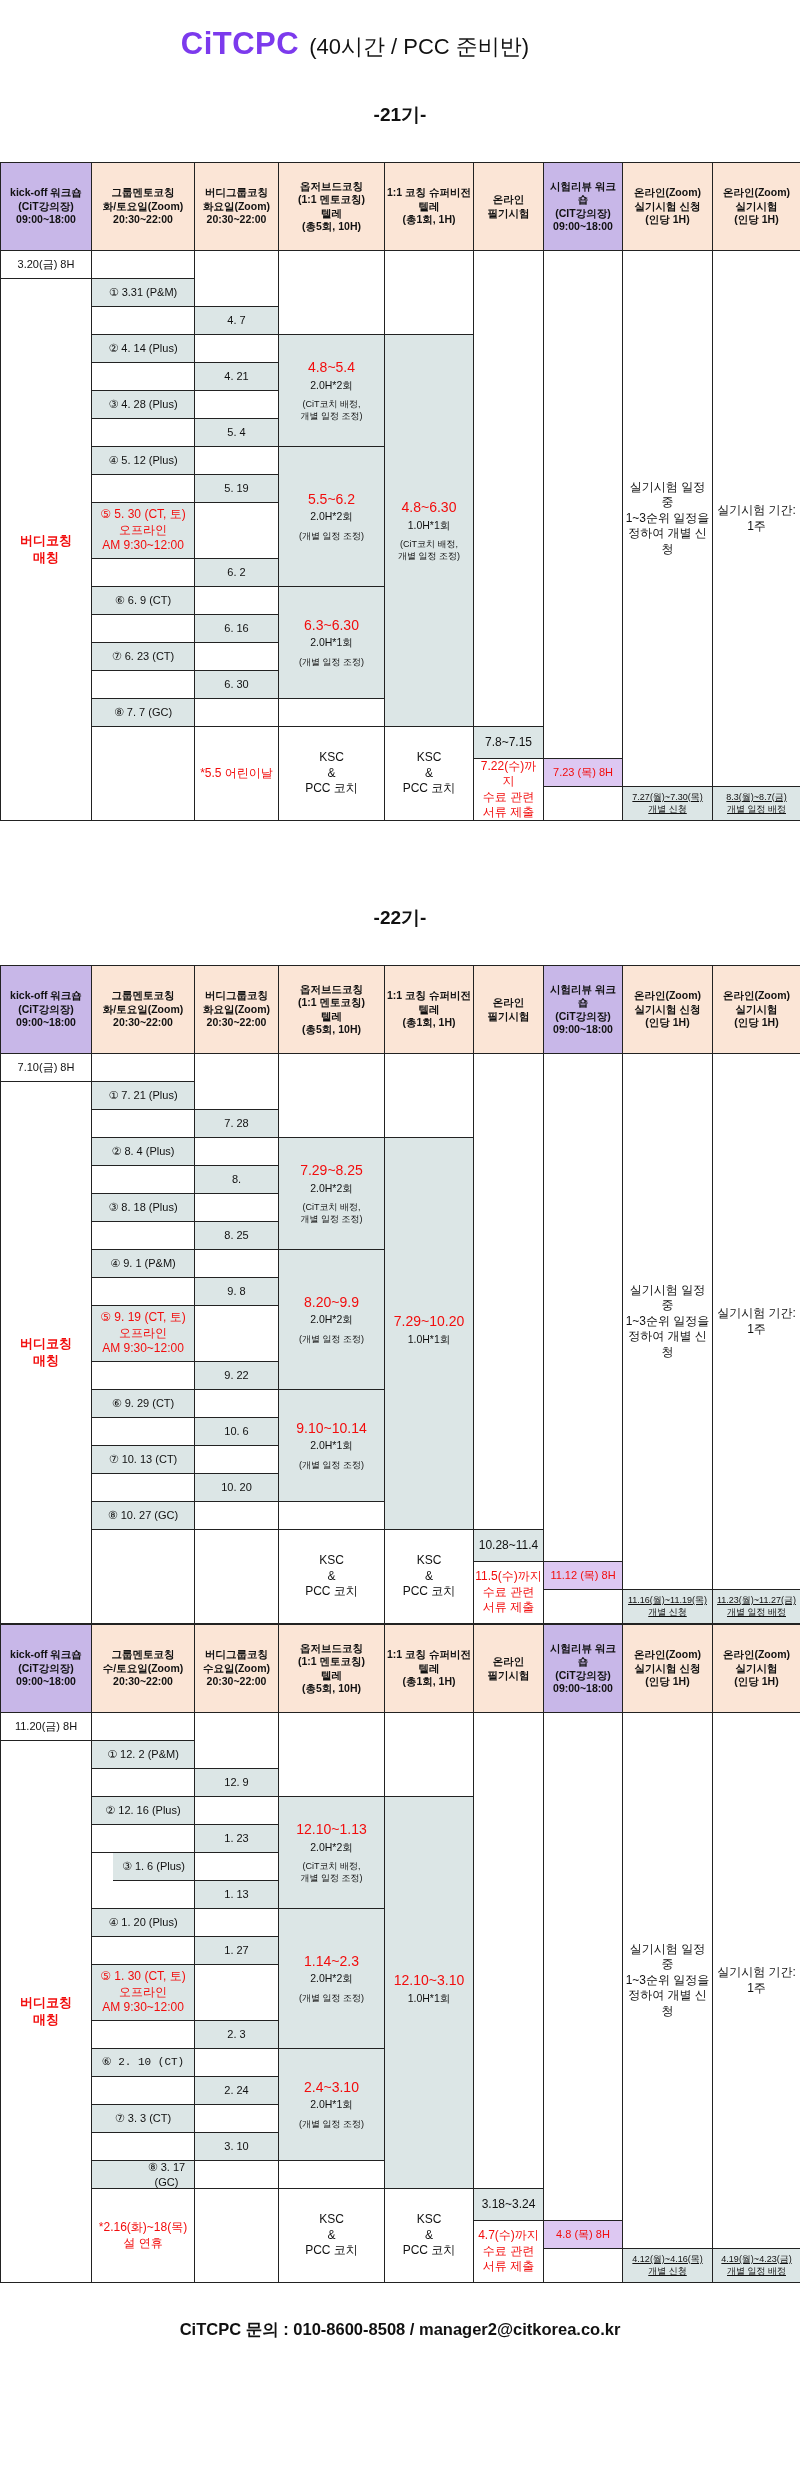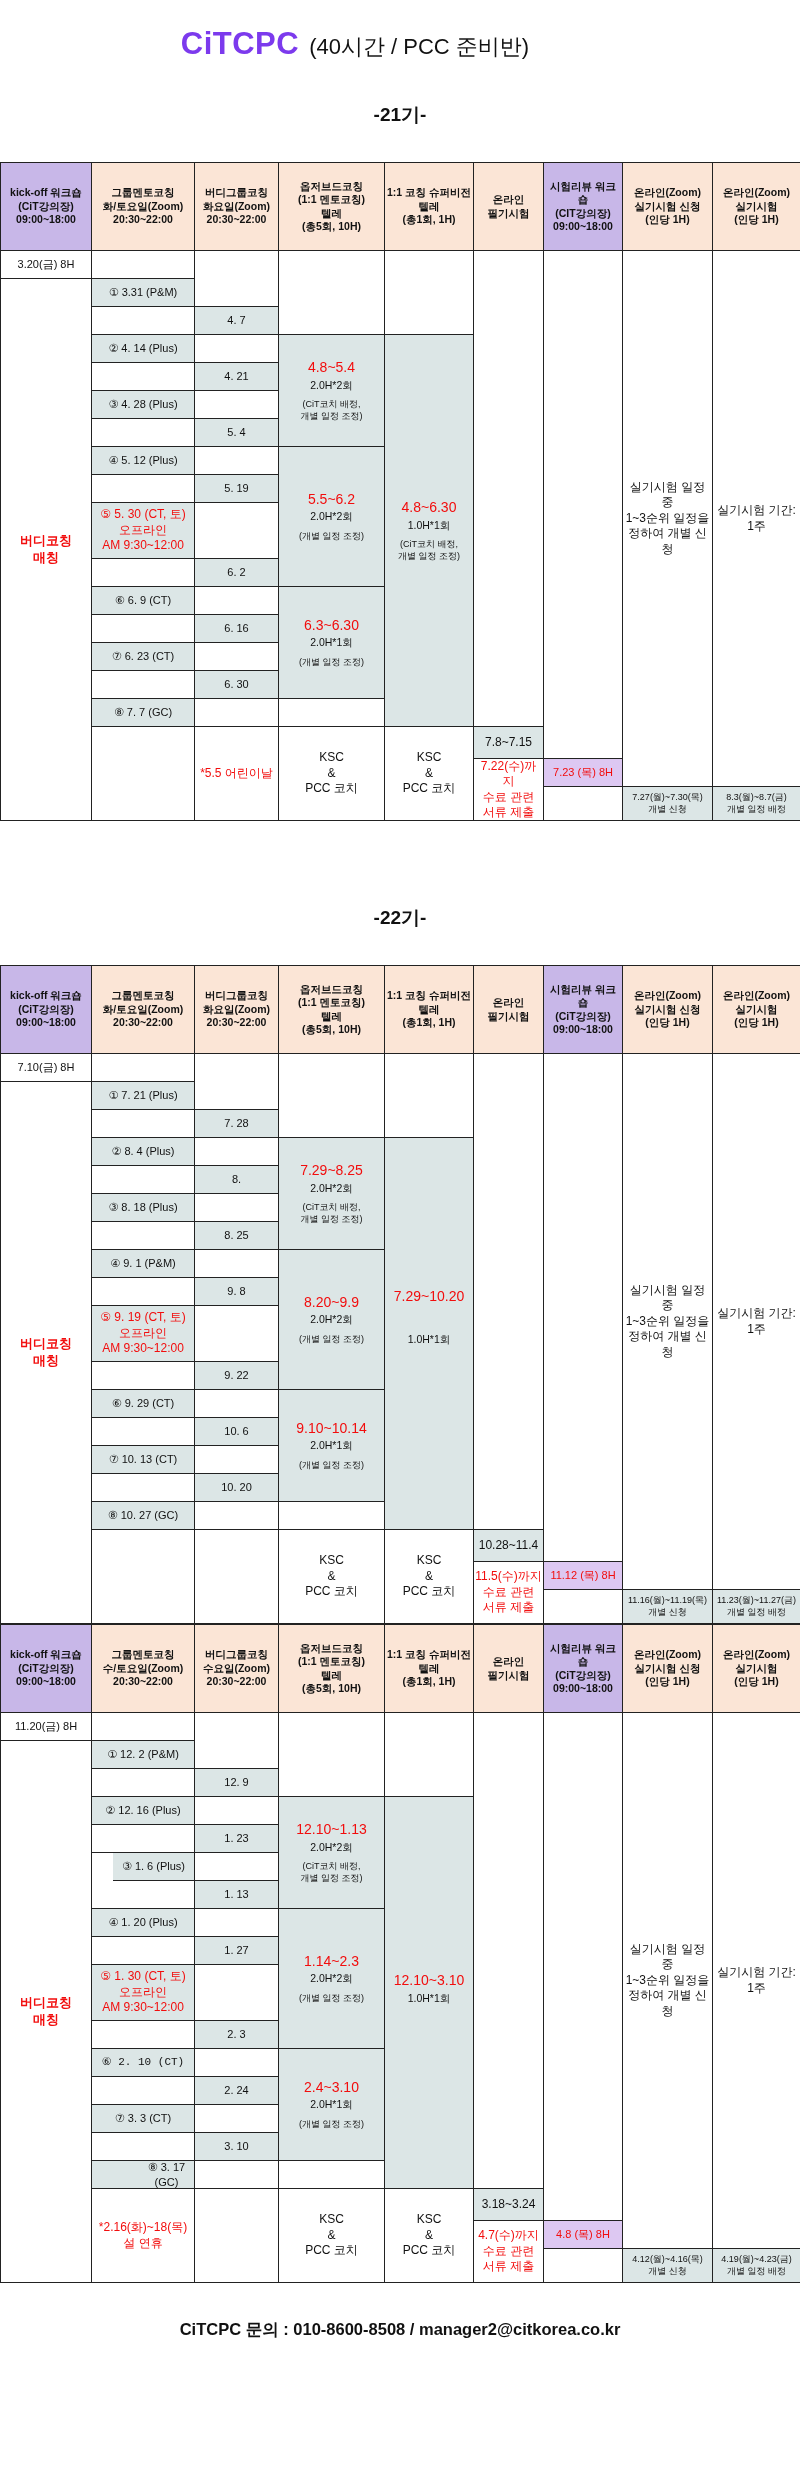--- a/index.html
+++ b/index.html
@@ -29,21 +29,21 @@
   }
   .purple{background:#c8b7e8;}
   .peach{background:#fbe5d6;}
   .shade{background:#dce6e6;}
   .lav{background:#ddc8f2;}
   .red{color:#f20d0d;}
   .bold{font-weight:700;}
   .hdr{font-weight:700;font-size:10.5px;}
   .f13{font-size:13px;}
   .f10{font-size:12px;}
-  .f9{font-size:9px;}
+  .f9{font-size:9px;text-decoration:underline;}
   .rng{color:#f20d0d;font-size:14px;}
   .hrs{font-size:10.5px;margin-top:2px;color:#111;}
   .nt{font-size:9px;margin-top:7px;color:#111;}
   .footer{
     margin-top:36px;text-align:center;font-weight:700;font-size:16.5px;color:#111;
   }
 </style>
 </head>
 <body>
 
@@ -222,21 +222,21 @@
         <div class="cell" style="grid-area: 2 / 4 / span 3 / span 1;"></div>
         <div class="cell shade" style="grid-area: 5 / 4 / span 4 / span 1;"><span class="rng">7.29~8.25</span><span class="hrs">2.0H*2회</span><span class="nt">(CiT코치 배정,
 개별 일정 조정)</span></div>
         <div class="cell shade" style="grid-area: 9 / 4 / span 4 / span 1;"><span class="rng">8.20~9.9</span><span class="hrs">2.0H*2회</span><span class="nt">(개별 일정 조정)</span></div>
         <div class="cell shade" style="grid-area: 13 / 4 / span 4 / span 1;"><span class="rng">9.10~10.14</span><span class="hrs">2.0H*1회</span><span class="nt">(개별 일정 조정)</span></div>
         <div class="cell" style="grid-area: 17 / 4 / span 1 / span 1;"></div>
         <div class="cell f10" style="grid-area: 18 / 4 / span 3 / span 1;">KSC
 &amp;
 PCC 코치</div>
         <div class="cell" style="grid-area: 2 / 5 / span 3 / span 1;"></div>
-        <div class="cell shade" style="grid-area: 5 / 5 / span 13 / span 1; gap: 25px;"><span class="rng">7.29~10.20</span><span class="hrs">1.0H*1회</span><span class="nt"></span></div>
+        <div class="cell shade" style="grid-area: 5 / 5 / span 13 / span 1;"><span class="rng">7.29~10.20</span><span class="hrs">1.0H*1회</span><span class="nt"></span></div>
         <div class="cell f10" style="grid-area: 18 / 5 / span 3 / span 1;">KSC
 &amp;
 PCC 코치</div>
         <div class="cell" style="grid-area: 2 / 6 / span 16 / span 1;"></div>
         <div class="cell shade f10" style="grid-area: 18 / 6 / span 1 / span 1;">10.28~11.4</div>
         <div class="cell red f10" style="grid-area: 19 / 6 / span 2 / span 1;">11.5(수)까지
 수료 관련
 서류 제출</div>
         <div class="cell" style="grid-area: 2 / 7 / span 17 / span 1;"></div>
         <div class="cell lav red" style="grid-area: 19 / 7 / span 1 / span 1;">11.12 (목) 8H</div>

